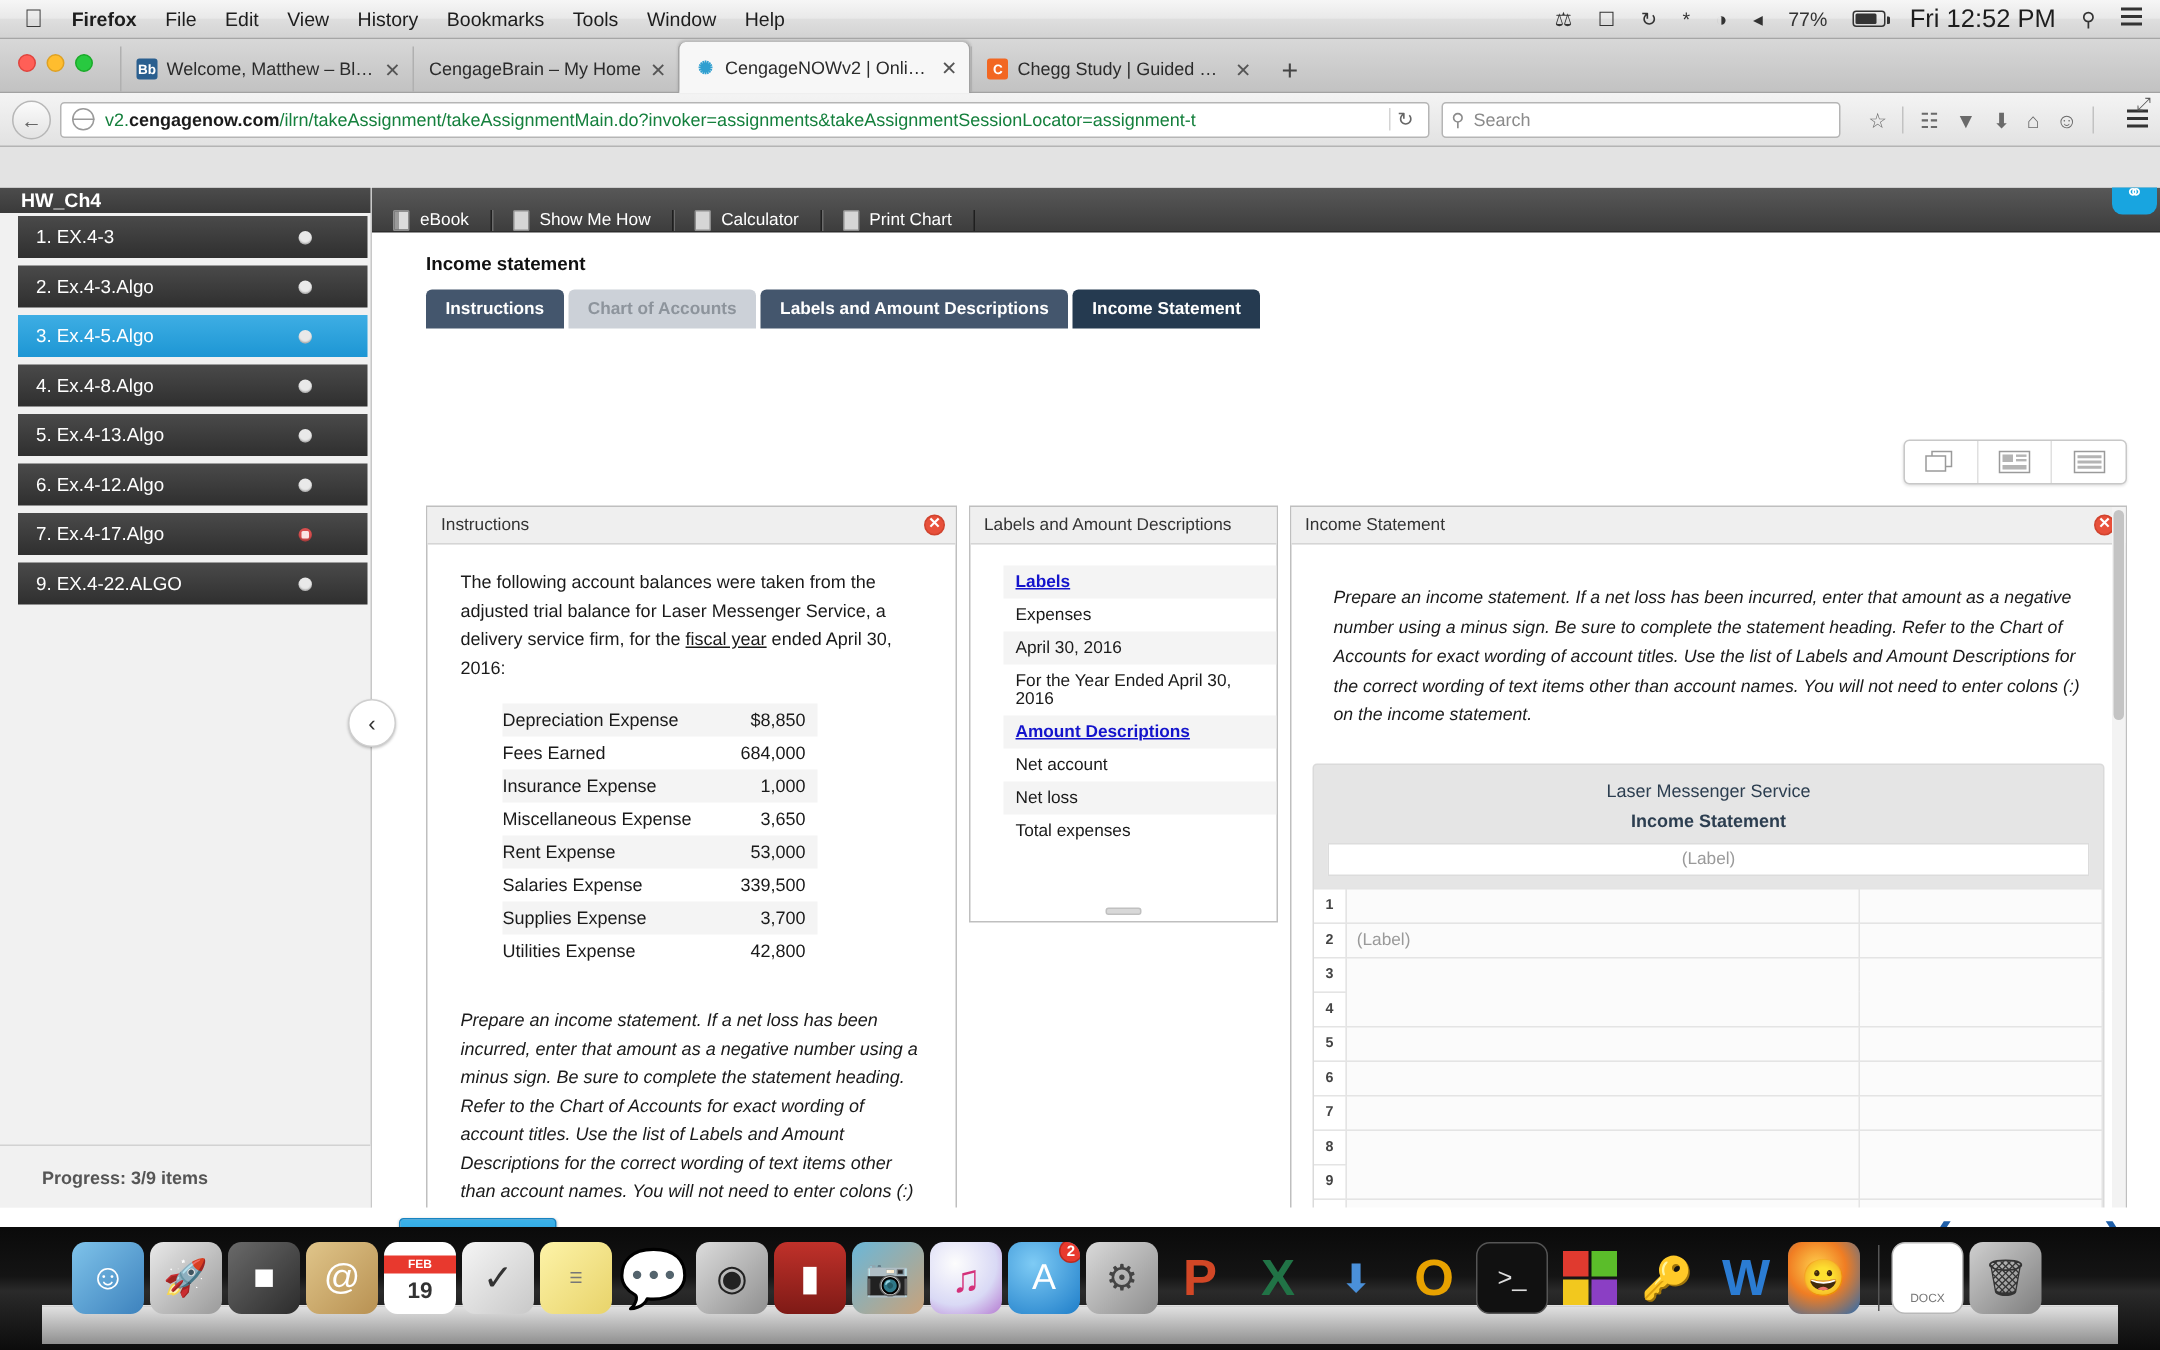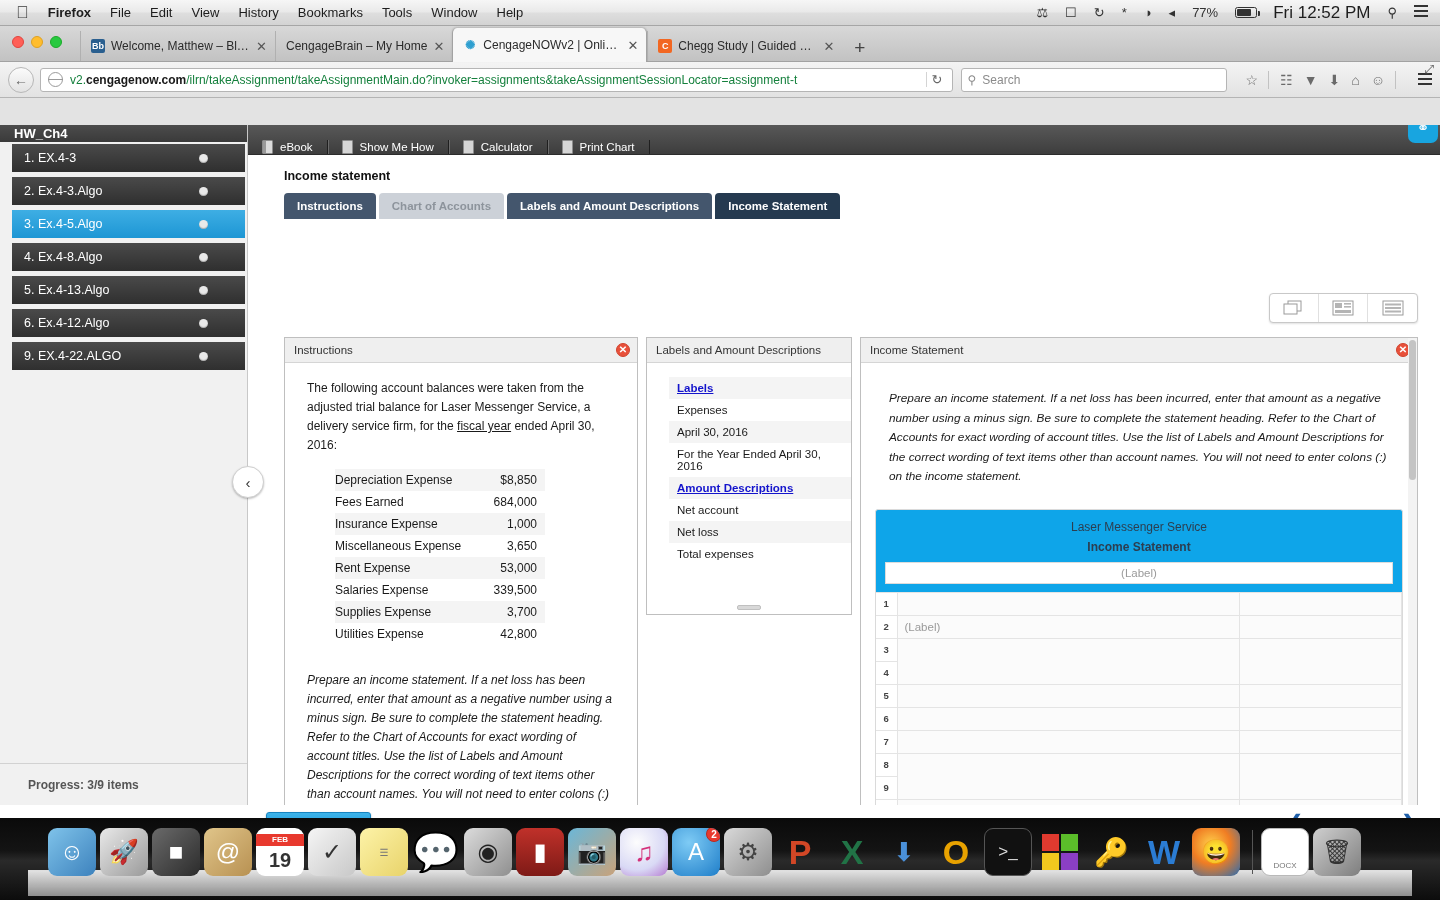--- a/index.html
+++ b/index.html
@@ -183,21 +183,21 @@
   .lab-list div{ font-size:11.5px; color:#1a1a1a; padding:5px 6px 5px 8px; }
   .lab-list div:nth-child(odd){ background:#f4f4f4; }
   .lab-list div.hdr{ color:#1414cc; font-weight:bold; text-decoration:underline; }
   .p-labels .grip{ position:absolute; bottom:4px; left:50%; transform:translateX(-50%);
      width:24px;height:5px;background:#d8d8d8;border-radius:2px;border:1px solid #c0c0c0;}
 
   .p-inc{ flex:1; height:510px; }
   .p-inc .pbody{ padding:0; }
   .inc-instr{ font-size:11.8px; font-style:italic; color:#1a1a1a; line-height:19.5px;
      padding:26px 28px 0 28px; }
-  .sheet{ margin:22px 14px 0 14px; border:1px solid #dadada; border-radius:3px; background:#0ea5e9;}
+  .sheet{ margin:22px 14px 0 14px; border:1px solid #dadada; border-radius:3px; background:#e5e5e5;}
   .sheet .sh-t{ text-align:center; font-size:12px; color:#2c3e50; padding:10px 0 2px; }
   .sheet .sh-t2{ text-align:center; font-size:12px; color:#2c3e50; font-weight:bold; padding:4px 0 8px; }
   .sheet .labcell{ margin:0 9px 0 9px; height:22px; border:1px solid #dcdcdc; background:#fff;
      display:flex; align-items:center; justify-content:center; color:#9a9a9a; font-size:11.5px;}
   .grid{ width:100%; border-collapse:collapse; margin-top:8px; table-layout:fixed;}
   .grid td{ border:1px solid #e4e4e4; background:#fbfbfb; height:23px; }
   .grid td.rn{ width:21px; background:#fff; text-align:center; font-size:9.5px; color:#444;
      font-weight:bold; border-left:none;}
   .grid td.c1{ width:auto; padding-left:7px; color:#9a9a9a; font-size:11.5px;}
   .grid td.c2{ width:162px; }
@@ -346,20 +346,24 @@
           </div>
         <div class="sb-item">
             <span>5. Ex.4-13.Algo</span>
             <i class="dot"></i>
           </div>
         <div class="sb-item">
             <span>6. Ex.4-12.Algo</span>
             <i class="dot"></i>
           </div>
         <div class="sb-item">
+            <span>7. Ex.4-17.Algo</span>
+            <i class="dot red"></i>
+          </div>
+        <div class="sb-item">
             <span>9. EX.4-22.ALGO</span>
             <i class="dot"></i>
           </div>
       </div>
       <div class="sb-progress">Progress:  3/9 items</div>
     </div>
     <div class="collapse">‹</div>
 
     <div class="main">
       <div class="toolstrip">
@@ -577,21 +581,21 @@
 
 <div class="dock">
   <div class="dockshelf"></div>
   <div class="dockicons">
     <div class="di" style="background:linear-gradient(135deg,#7fc3ea,#3d82bd)">☺</div>
     <div class="di" style="background:linear-gradient(135deg,#e9e9e9,#9a9a9a)">🚀</div>
     <div class="di" style="background:linear-gradient(135deg,#6a6a6a,#2c2c2c)">■</div>
     <div class="di" style="background:linear-gradient(135deg,#e0c58a,#b89152)">@</div>
     <div class="di" style="background:#fff;color:#e8392e;font-size:11px;font-weight:bold;flex-direction:column;line-height:1">
       <span style="background:#e8392e;color:#fff;width:100%;text-align:center;font-size:8px;padding:2px 0">FEB</span>
-      <span style="color:#333;font-size:20px;margin-top:4px">19</span>
+      <span style="color:#333;font-size:15px;margin-top:4px">19</span>
     </div>
     <div class="di" style="background:linear-gradient(135deg,#f5f5f5,#c8c8c8);color:#333">✓</div>
     <div class="di" style="background:linear-gradient(135deg,#fdf3a8,#e8d36a);color:#777;font-size:10px">☰</div>
     <div class="di" style="background:transparent;color:#4fc3f7;font-size:38px">💬</div>
     <div class="di" style="background:linear-gradient(135deg,#dcdcdc,#8f8f8f);color:#222">◉</div>
     <div class="di" style="background:linear-gradient(180deg,#c0312a,#7e1a16)">▮</div>
     <div class="di" style="background:linear-gradient(135deg,#6bb7d8,#c9a27a);color:#555">📷</div>
     <div class="di" style="background:radial-gradient(circle at 35% 30%,#fdfdfd,#d9d9f5 60%,#b57ad1);color:#d4317a;font-size:26px">♫</div>
     <div class="di" style="background:radial-gradient(circle at 35% 30%,#7ecbf5,#1f7ec9);color:#fff;font-size:24px">A<span class="badge">2</span></div>
     <div class="di" style="background:linear-gradient(135deg,#d9d9d9,#8e8e8e);color:#444">⚙</div>

